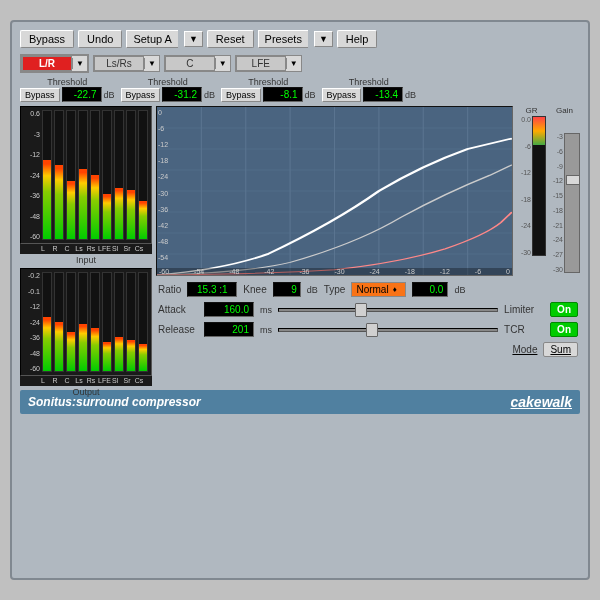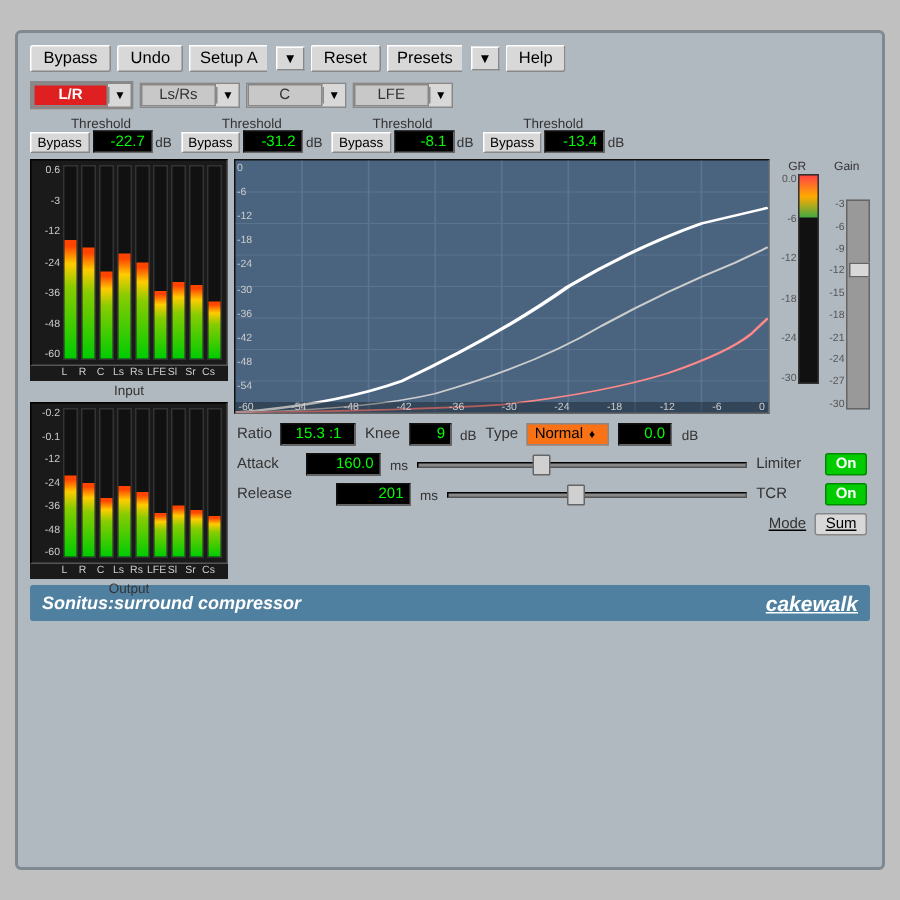--- a/index.html
+++ b/index.html
@@ -573,21 +573,21 @@
           <span style="font-size:9px;color:#333;">ms</span>
           <div style="flex:1;height:4px;background:#888;border:1px inset #555;position:relative;">
             <div style="width:12px;height:14px;background:#d0d0d0;border:1px solid #666;position:absolute;top:-6px;left:35%;border-radius:1px;"></div>
           </div>
           <span style="font-size:10px;color:#333;min-width:40px;">Limiter</span>
           <button class="on-btn">On</button>
         </div>
 
         <div style="display:flex;align-items:center;gap:6px;">
           <span style="font-size:10px;color:#333;min-width:40px;">Release</span>
-          <span class="control-value" style="background:#000;color:#00ff00;border:1px inset #666;padding:1px 4px;font-size:10px;min-width:50px;text-align:right;margin-left:20px;">201</span>
+          <span class="control-value" style="background:#000;color:#00ff00;border:1px inset #666;padding:1px 4px;font-size:10px;min-width:50px;text-align:right;">201</span>
           <span style="font-size:9px;color:#333;">ms</span>
           <div style="flex:1;height:4px;background:#888;border:1px inset #555;position:relative;">
             <div style="width:12px;height:14px;background:#d0d0d0;border:1px solid #666;position:absolute;top:-6px;left:40%;border-radius:1px;"></div>
           </div>
           <span style="font-size:10px;color:#333;min-width:40px;">TCR</span>
           <button class="on-btn">On</button>
         </div>
 
         <div style="display:flex;align-items:center;gap:6px;justify-content:flex-end;text-decoration:underline;">
           <span style="font-size:10px;color:#333;">Mode</span>

